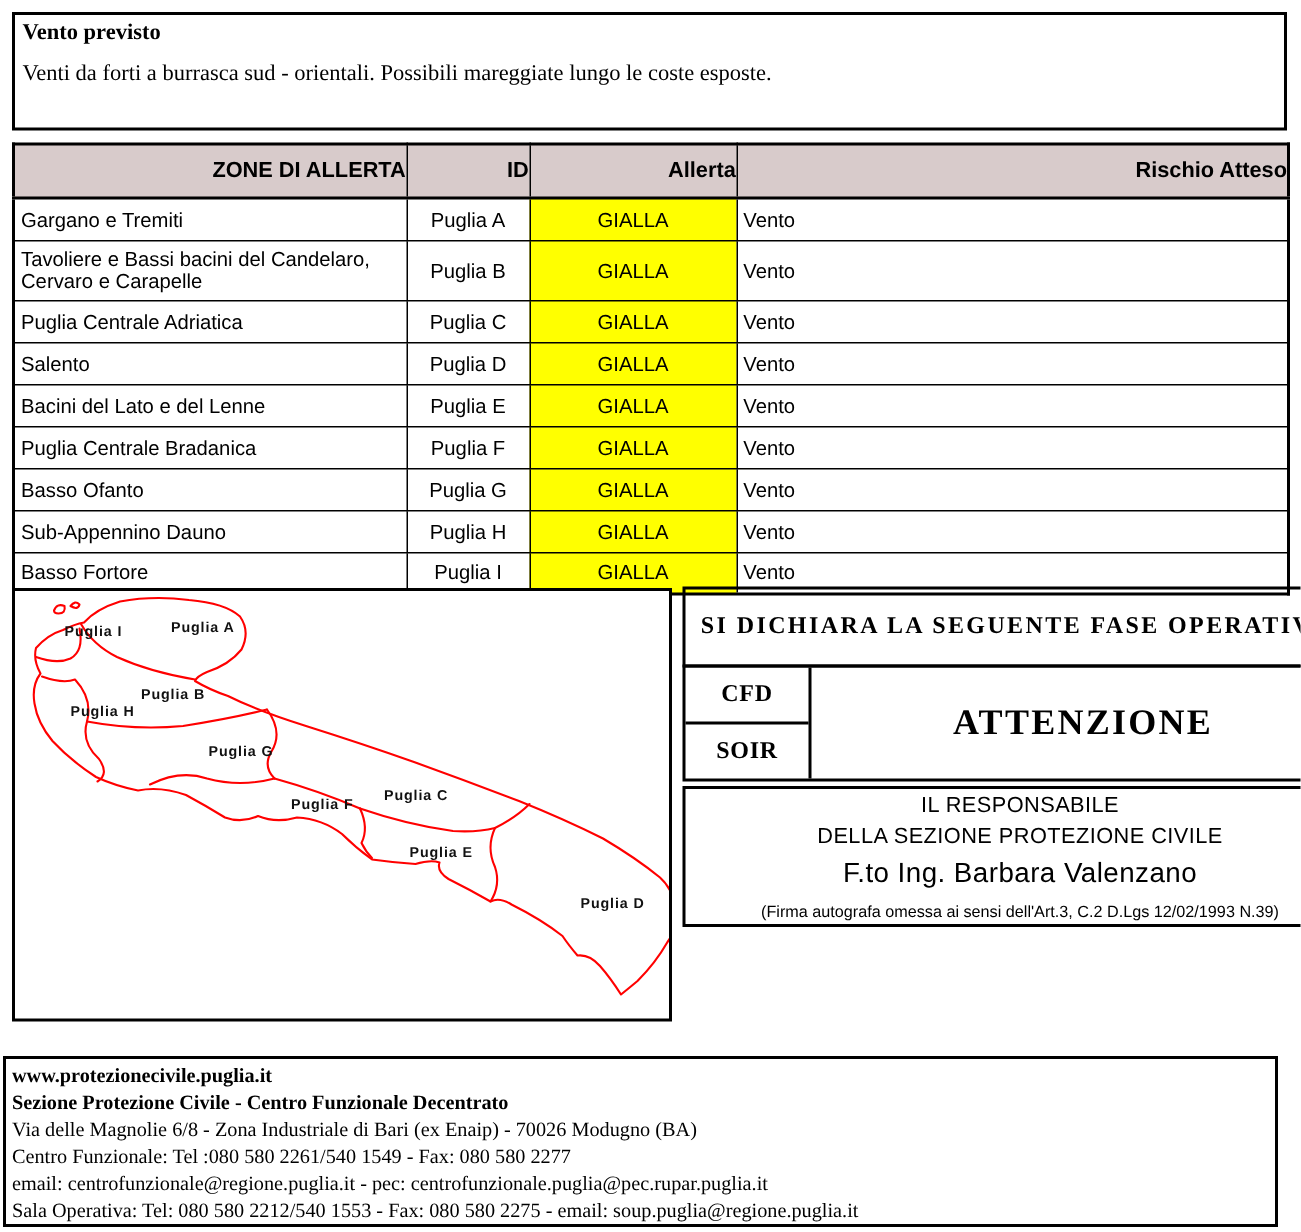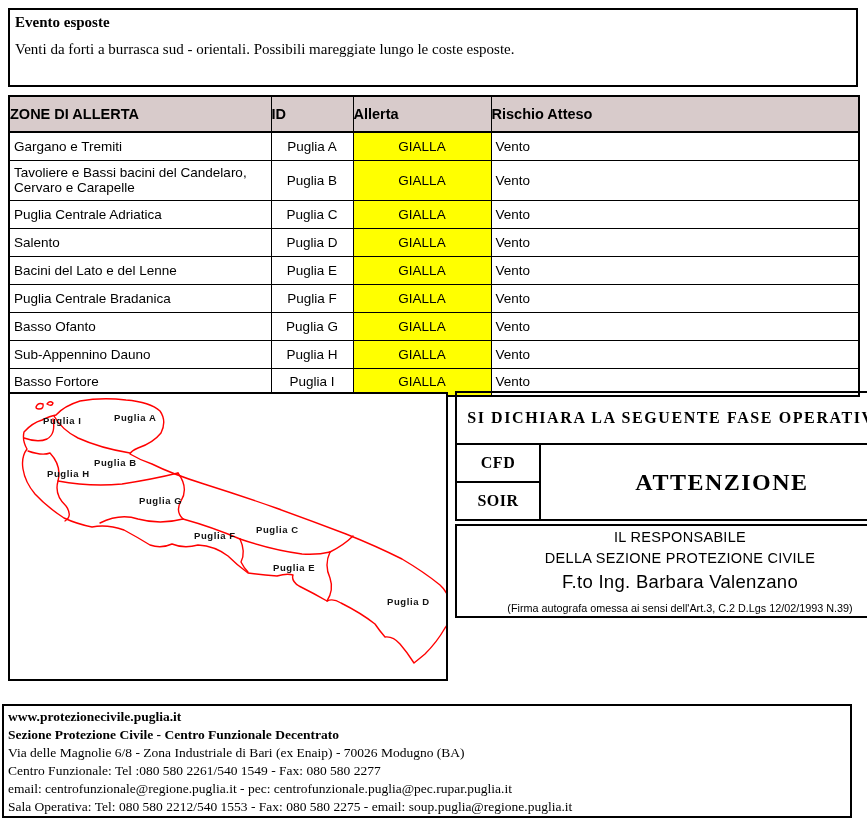--- a/index.html
+++ b/index.html
@@ -32,21 +32,21 @@
   }
   table.alert-table col.c-zone { width: 262px; }
   table.alert-table col.c-id   { width: 82px;  }
   table.alert-table col.c-all  { width: 138px; }
   table.alert-table col.c-risk { width: 368px; }
   table.alert-table th {
     background: #d8cbcb;
     border: 1px solid #000;
     border-bottom: 2px solid #000;
     height: 36px;
-    font-size: 14.5px; font-weight: bold; text-align: left; margin-left: 26px;
+    font-size: 14.5px; font-weight: bold; text-align: right; margin-left: 26px;
   }
   table.alert-table td {
     border: 1px solid #000;
     height: 28px;
     padding: 1px 4px;
     vertical-align: middle;
   }
   table.alert-table tr.tall td { height: 40px; }
   td.zone-cell { text-align: left; }
   td.id-cell   { text-align: center; }
@@ -118,21 +118,21 @@
     padding: 2px 4px;
     font-family: "Liberation Serif", serif;
     font-size: 13.5px; line-height: 18px;
   }
   .footer-line.bold { font-weight: bold; }
 </style>
 </head>
 <body>
 
 <div class="evento-box">
-  <div class="evento-title">Evento esposte</div>
+  <div class="evento-title">Vento previsto</div>
   <div class="evento-desc">Venti da forti a burrasca sud - orientali. Possibili mareggiate lungo le coste esposte.</div>
 </div>
 
 <div class="alert-table-wrap">
   <table class="alert-table">
     <colgroup>
         <col class="c-zone">
         <col class="c-id">
         <col class="c-all">
         <col class="c-risk">

